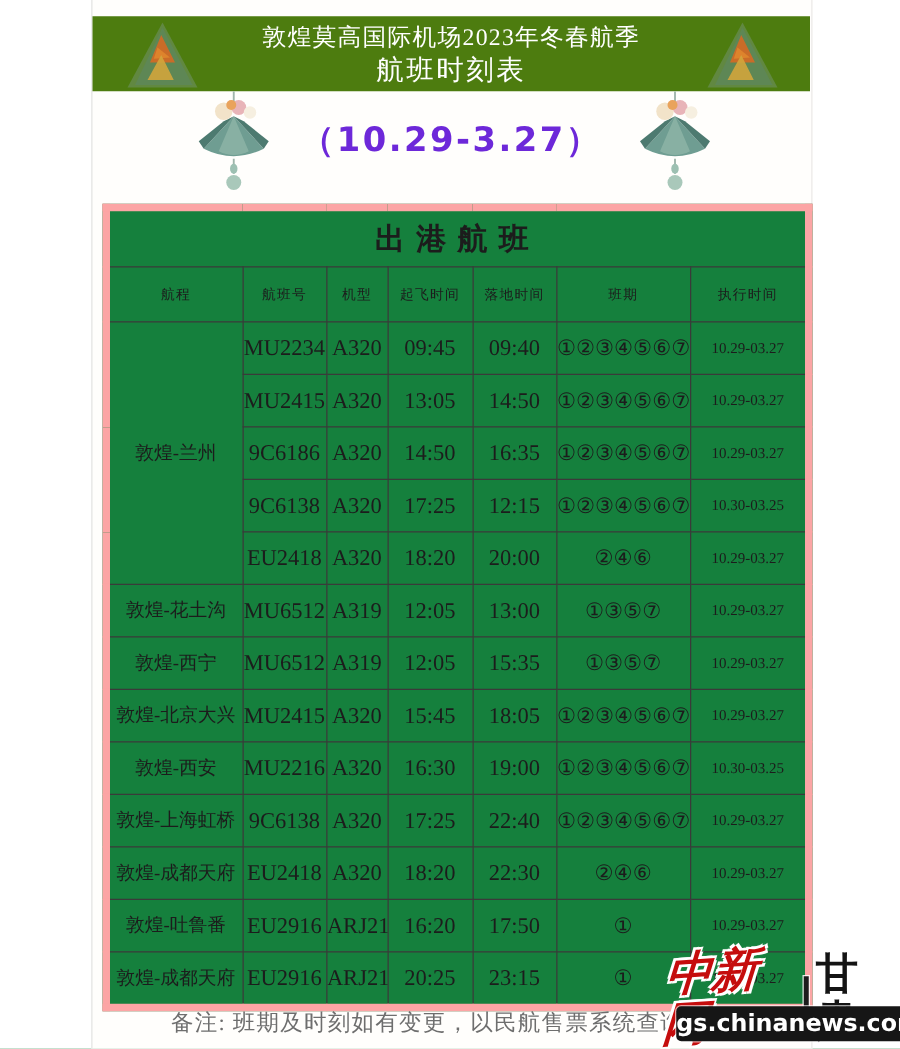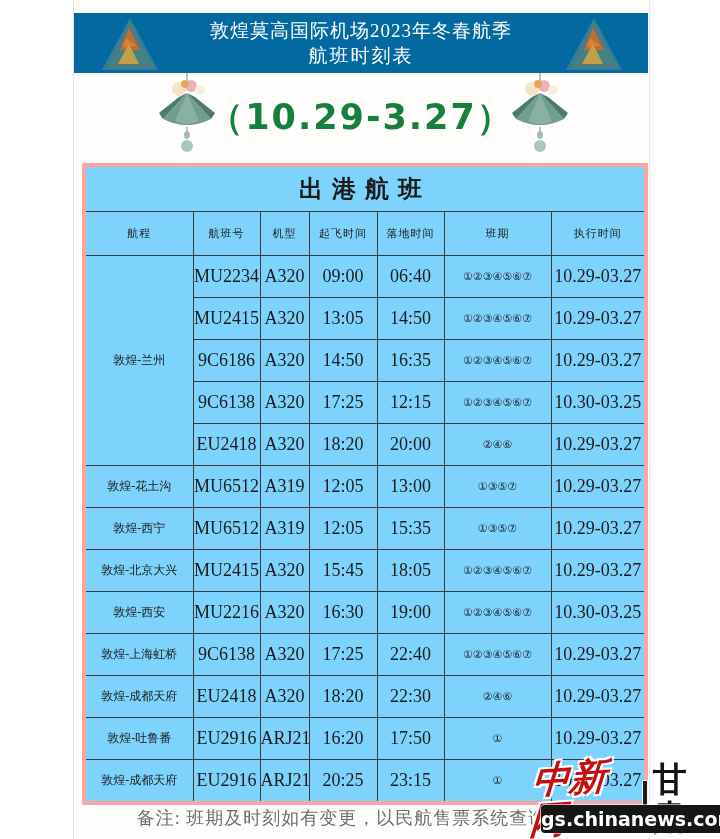--- a/index.html
+++ b/index.html
@@ -16,61 +16,61 @@
   .photo-frame{
     position:absolute;left:73px;top:0;width:575px;height:839px;
     background:#fffefc;
     border-left:1px solid #e4e4e2;
     border-right:1px solid #ebe9e7;
   }
 
   
   .banner{
     position:absolute;left:74px;top:13px;width:574px;height:60px;
-    background:#0369a1;
+    background:#4d7c0f;
     display:flex;flex-direction:column;align-items:center;justify-content:center;
     color:#ffffff;text-align:center;
   }
   .banner .t1{font-size:19px;line-height:25px;letter-spacing:1px;}
-  .banner .t2{font-size:19px;line-height:25px;letter-spacing:2px;}
+  .banner .t2{font-size:22px;line-height:25px;letter-spacing:2px;}
   .mountain{position:absolute;top:3px;width:66px;height:56px;opacity:.95;}
   .mountain.left{left:22px;}
   .mountain.right{right:22px;}
 
   
   .fan{position:absolute;width:64px;height:84px;}
   .fan.left{left:155px;top:73px;}
   .fan.right{left:508px;top:73px;}
 
   
   .date-range{
     position:absolute;left:74px;top:94px;width:574px;
     text-align:center;
     font-family:"DejaVu Sans",sans-serif;
-    font-weight:bold;font-size:35px;letter-spacing:2px;color:#15803d;
+    font-weight:bold;font-size:27px;letter-spacing:2px;color:#6d28d9;
   }
 
   
   table.flight{
     position:absolute;left:82px;top:163px;width:562px;
     border-collapse:collapse;table-layout:fixed;
-    border:4px solid #fca5a5;
-    background:#7dd3fc;
+    border:6px solid #fca5a5;
+    background:#15803d;
   }
   table.flight td,table.flight th{
     border:1px solid #3a3a3a;text-align:center;vertical-align:middle;
     padding:0;overflow:hidden;white-space:nowrap;
   }
   .section-title-cell{height:44px;font-size:24px;letter-spacing:9px;font-weight:bold;}
   thead th.colhead{height:43px;font-weight:normal;font-size:11px;letter-spacing:1px;}
   tbody td{height:41px;}
-  .col-route{font-size:12px;}
+  .col-route{font-size:15px;}
   .col-flight,.col-aircraft,.col-dep,.col-arr{font-size:18px;}
-  .col-days{font-size:11px;font-family:Liberation Serif, serif;letter-spacing:0;}
-  .col-period{font-size:18px;}
+  .col-days{font-size:17px;font-family:Liberation Serif, serif;letter-spacing:0;}
+  .col-period{font-size:12px;}
 
   
   .note{
     position:absolute;left:74px;top:806px;width:574px;
     text-align:center;font-size:18px;color:#6e6e6e;letter-spacing:1px;
   }
 
   
   .wm-logo-row{
     position:absolute;left:531px;top:758px;z-index:6;
@@ -179,22 +179,22 @@
           <th class="colhead">落地时间</th>
           <th class="colhead">班期</th>
           <th class="colhead">执行时间</th>
         </tr>
     </thead>
     <tbody id="table-body">
         <tr>
           <td rowspan="5" class="col-route">敦煌-兰州</td>
           <td class="col-flight">MU2234</td>
           <td class="col-aircraft">A320</td>
-          <td class="col-dep">09:00</td>
-          <td class="col-arr">06:40</td>
+          <td class="col-dep">09:45</td>
+          <td class="col-arr">09:40</td>
           <td class="col-days">①②③④⑤⑥⑦</td>
           <td class="col-period">10.29-03.27</td>
         </tr>
         <tr>
           <td class="col-flight">MU2415</td>
           <td class="col-aircraft">A320</td>
           <td class="col-dep">13:05</td>
           <td class="col-arr">14:50</td>
           <td class="col-days">①②③④⑤⑥⑦</td>
           <td class="col-period">10.29-03.27</td>

